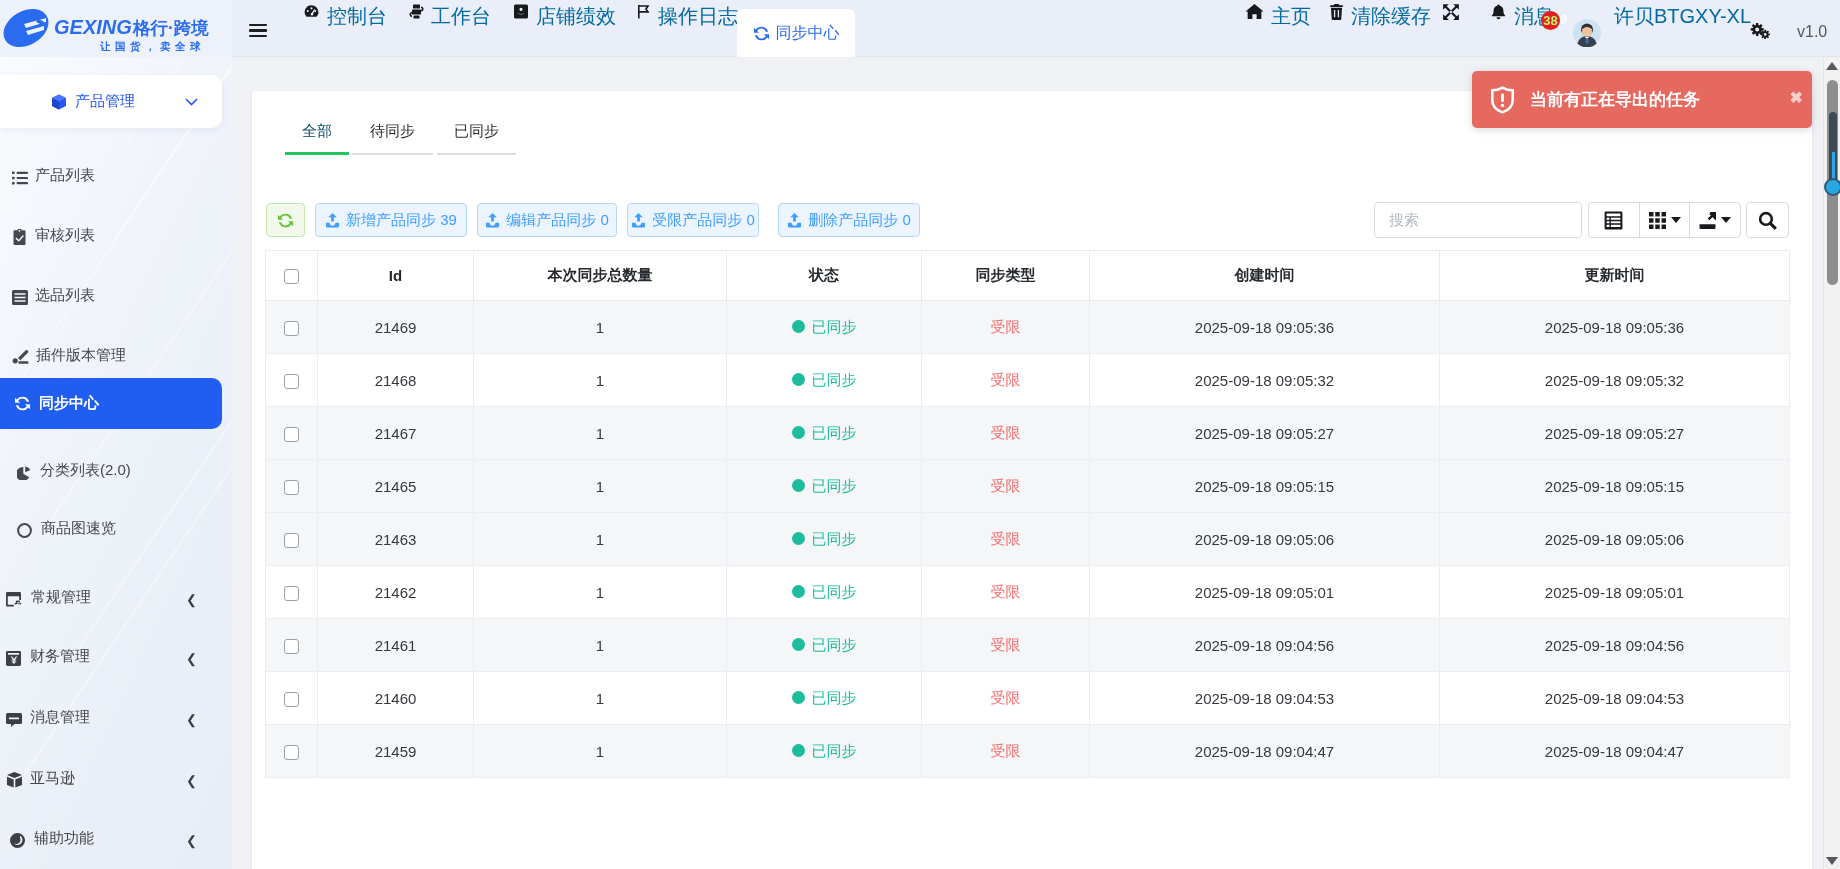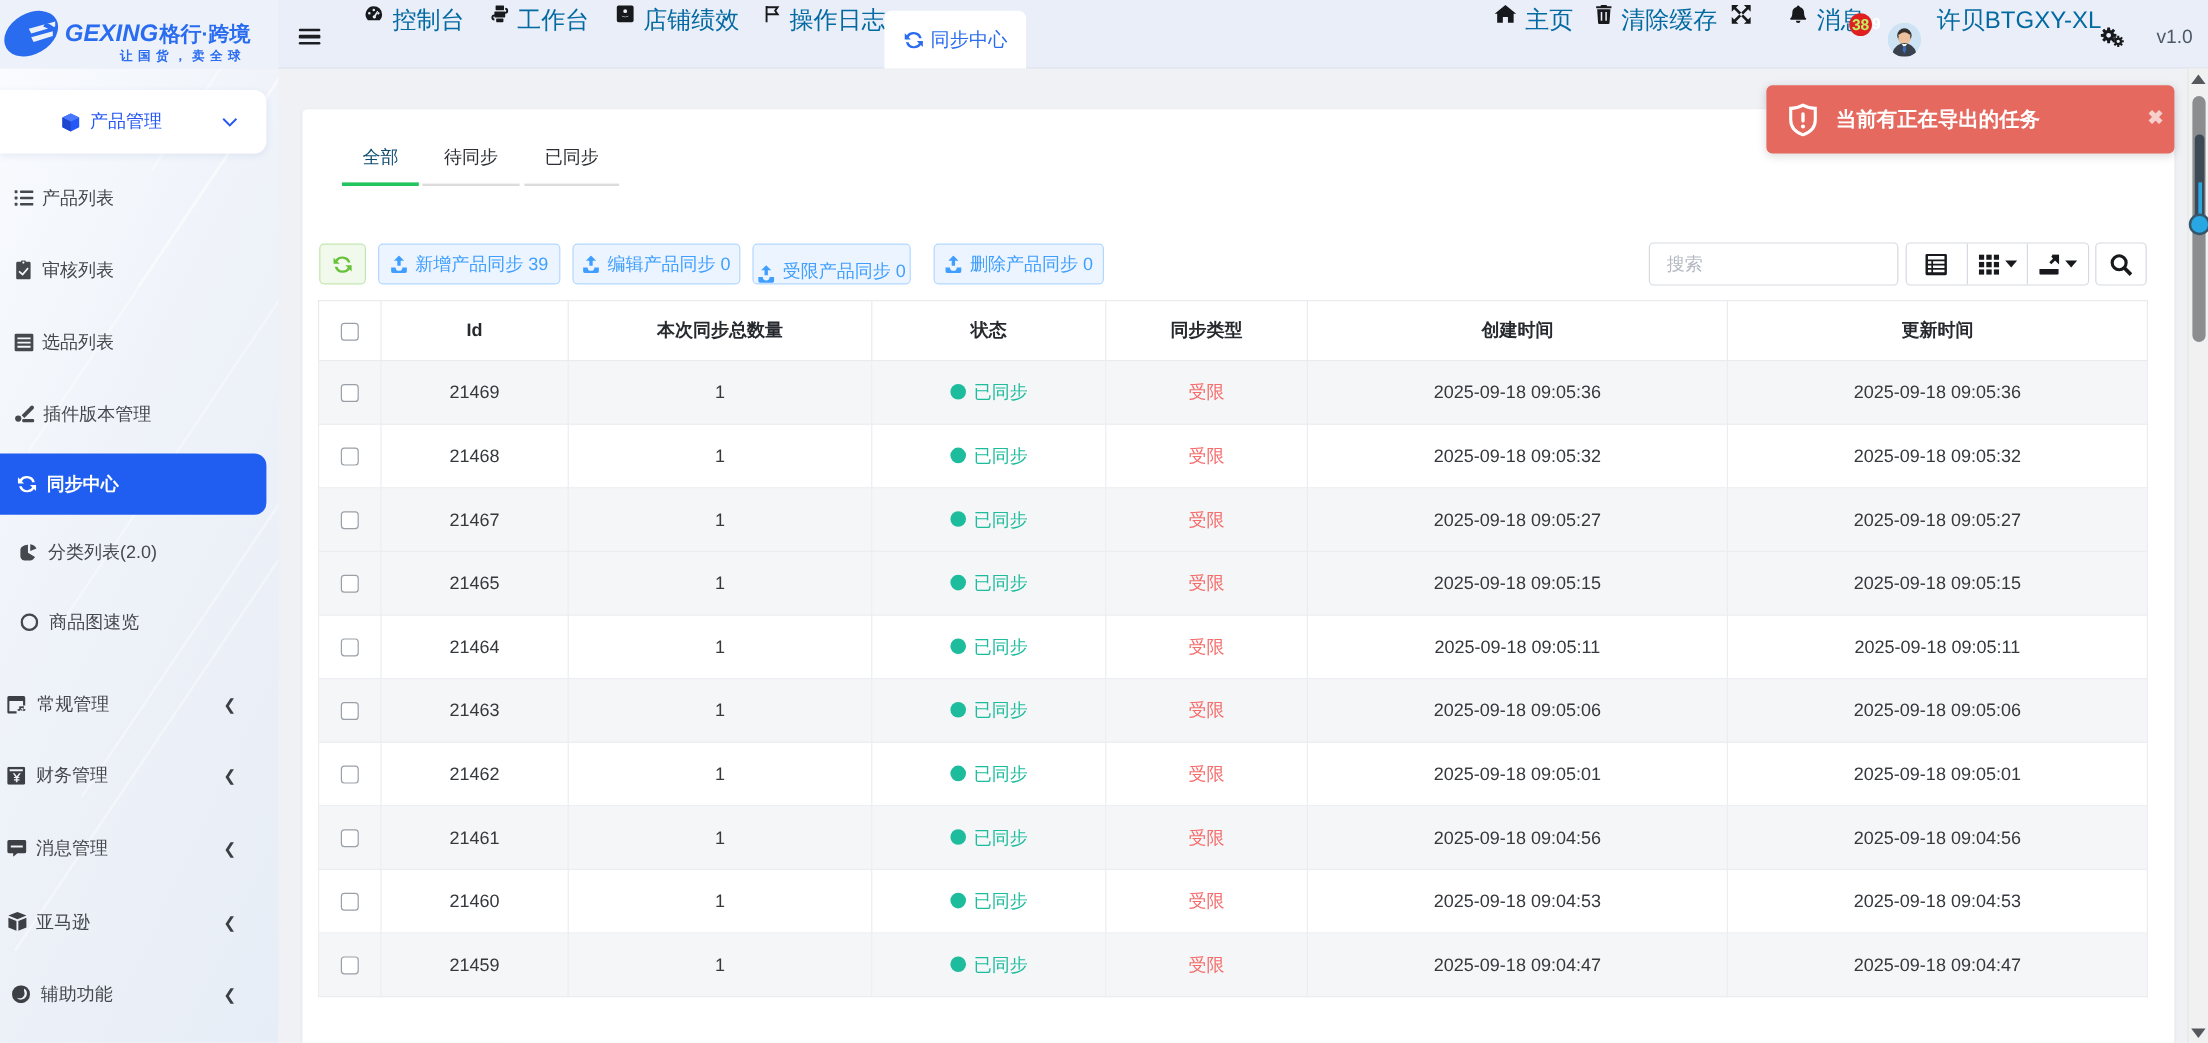--- a/index.html
+++ b/index.html
@@ -18,42 +18,42 @@
 .burger div { height:2.4px; background:#1c1e22; margin-bottom:3px; border-radius:1px; }
 #badge { left:1541px; top:11px; width:19px; height:19px; background:#e02020; border-radius:50%; color:#bef264; font-size:13px; font-weight:bold; text-align:center; line-height:19px; }
 #badge9 { left:1560px; top:12px; color:#fff; font-size:13px; font-weight:bold; }
 #v10 { left:1797px; top:23px; color:#4d5866; font-size:16px; }
 
 
 #sidebar { left:0; top:57px; width:232px; height:812px;
   background: linear-gradient(115deg,#f9fbfe 0%,#eef2f9 45%,#e7edf6 100%); overflow:hidden; }
 #sidebar .stripe { position:absolute; background:rgba(255,255,255,.38); transform:rotate(-56deg); }
 .side-card { position:absolute; left:0; top:18px; width:222px; height:53px; background:#fff; border-radius:0 10px 10px 0; box-shadow:0 2px 6px rgba(80,110,180,.10); display:flex; align-items:center; color:#2457f5; font-size:15px;padding-left:42px; }
-.side-item { position:absolute; left:0; width:222px; height:40px; display:flex; align-items:center; color:#45484d; font-size:15px; }
+.side-item { position:absolute; left:0; width:222px; height:40px; display:flex; align-items:flex-end; color:#45484d; font-size:15px; }
 .side-item svg { flex:none; }
 .side-pill { position:absolute; left:0; top:321px; width:222px; height:51px; background:#1f5ef0; border-radius:0 10px 10px 0; display:flex; align-items:center; color:#fff; font-weight:bold; font-size:15px; }
 .chev { position:absolute; color:#3c3f44; font-size:13px; }
 
 
 #card { left:252px; top:91px; width:1560px; height:788px; background:#fff; border-radius:4px 4px 0 0; box-shadow:0 1px 3px rgba(0,0,0,.06); }
 
 
 .tab { top:110px; height:45px; display:flex; align-items:center; justify-content:center; font-size:15px; color:#2b2e33; }
 #tab1 { left:285px; width:64px; color:#0c4a6e; border-bottom:3px solid #22c55e; }
 #tab2 { left:352px; width:81px; border-bottom:2px solid #dcdcdc; }
 #tab3 { left:437px; width:79px; border-bottom:2px solid #dcdcdc; }
 
 
 .btn { top:203px; height:34px; border-radius:4px; display:flex; align-items:center; justify-content:center; font-size:15px; }
 #btn-refresh { left:266px; width:39px; background:#f0f9eb; border:1px solid #c2e7b0; }
 .btn-blue { background:#ecf5ff; border:1px solid #b3d8ff; color:#409eff; }
 .btn-blue svg { margin-right:6px; }
 #btn1 { left:315px; width:152px; }
 #btn2 { left:477px; width:140px; }
-#btn3 { left:627px; width:132px;align-items:flex-end; }
+#btn3 { left:627px; width:132px; }
 #btn4 { left:778px; width:142px; }
 
 #search-input { left:1374px; top:202px; width:208px; height:36px; border:1px solid #d7dae0; border-radius:4px; background:#fff; color:#b4b9c2; font-size:15px; display:flex; align-items:center; padding-left:14px; }
 #btngroup { left:1588px; top:202px; width:153px; height:36px; border:1px solid #d7dae0; border-radius:4px; background:#fff; display:flex; }
 #btngroup .cell { flex:1; display:flex; align-items:center; justify-content:center; border-right:1px solid #d7dae0; }
 #btngroup .cell:last-child { border-right:none; }
 #btn-search { left:1746px; top:202px; width:43px; height:36px; border:1px solid #d7dae0; border-radius:4px; background:#fff; display:flex; align-items:center; justify-content:center; }
 .caret { width:0; height:0; border-left:5px solid transparent; border-right:5px solid transparent; border-top:6px solid #17191c; margin-left:5px; }
 
 
@@ -411,29 +411,20 @@
       </tr>
   <tr class="stripe">
         <td><span class="ckbx"></span></td>
         <td>21465</td>
         <td>1</td>
         <td class="ok"><i></i>已同步</td>
         <td class="limit">受限</td>
         <td>2025-09-18 09:05:15</td>
         <td>2025-09-18 09:05:15</td>
       </tr>
-  <tr>
-        <td><span class="ckbx"></span></td>
-        <td>21464</td>
-        <td>1</td>
-        <td class="ok"><i></i>已同步</td>
-        <td class="limit">受限</td>
-        <td>2025-09-18 09:05:11</td>
-        <td>2025-09-18 09:05:11</td>
-      </tr>
   <tr class="stripe">
         <td><span class="ckbx"></span></td>
         <td>21463</td>
         <td>1</td>
         <td class="ok"><i></i>已同步</td>
         <td class="limit">受限</td>
         <td>2025-09-18 09:05:06</td>
         <td>2025-09-18 09:05:06</td>
       </tr>
   <tr>

